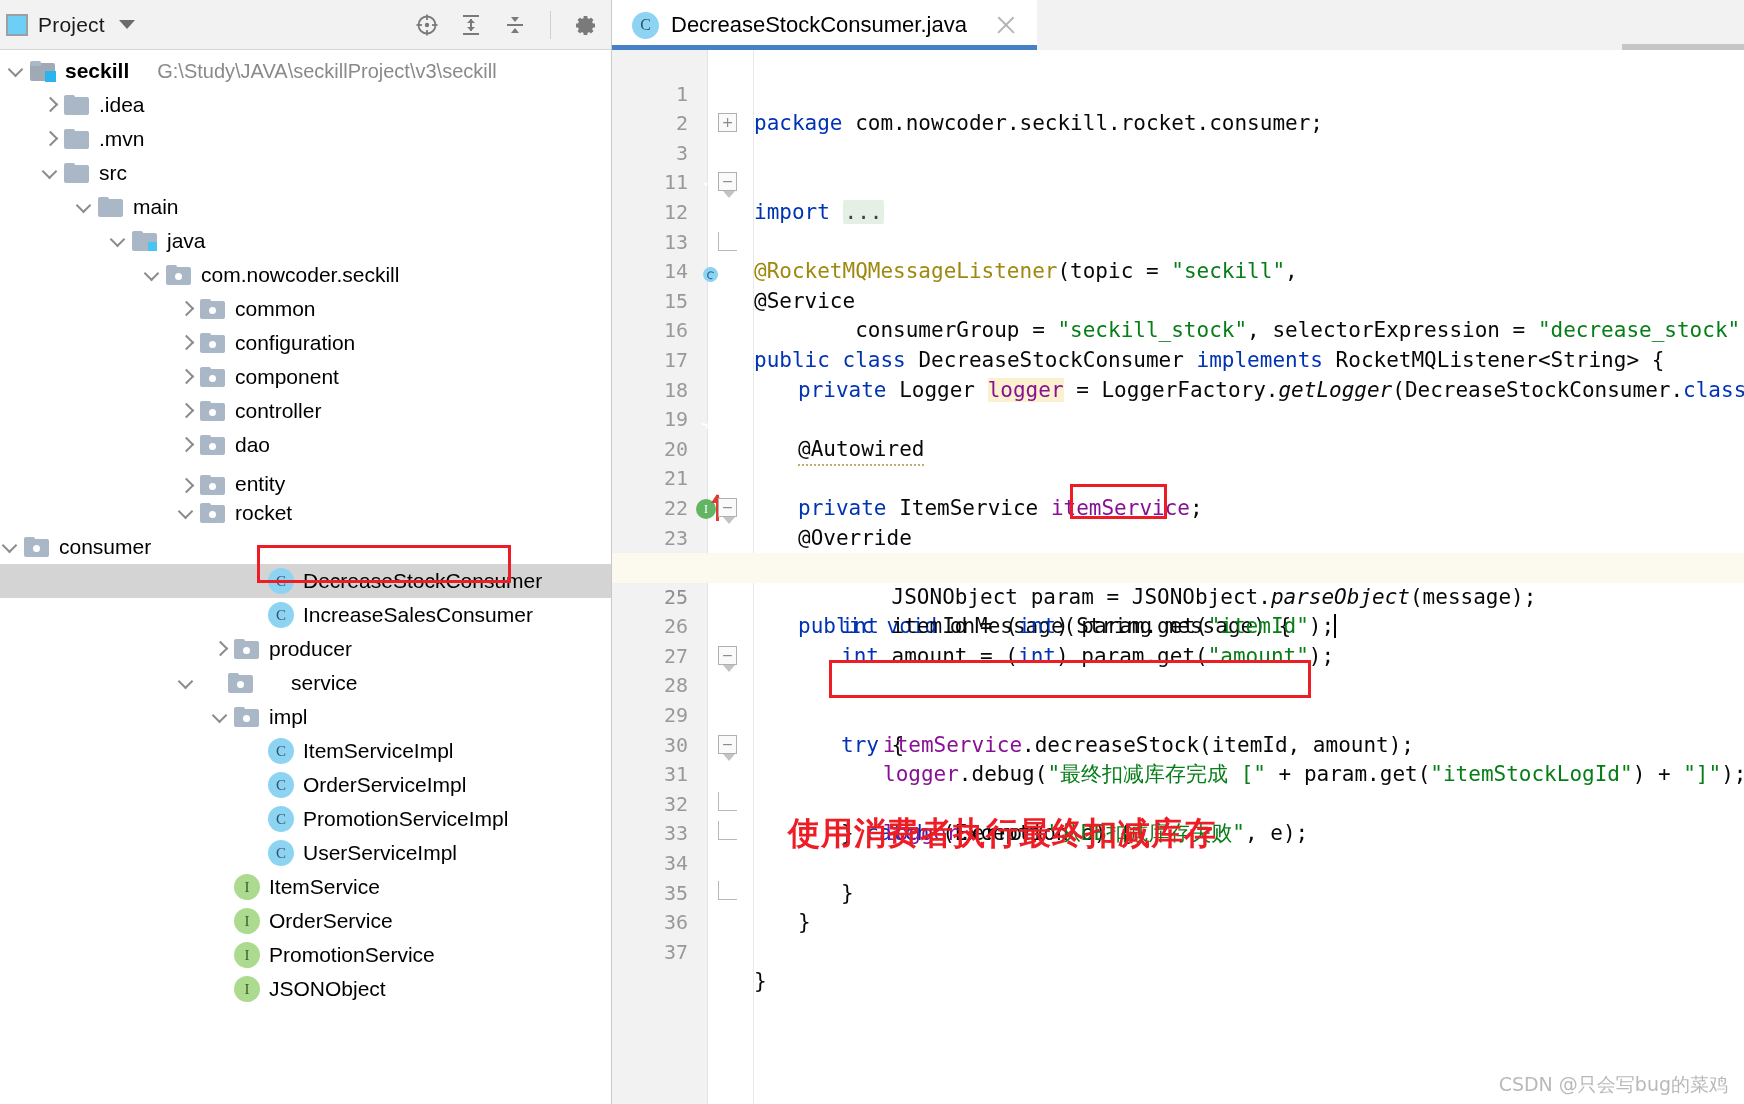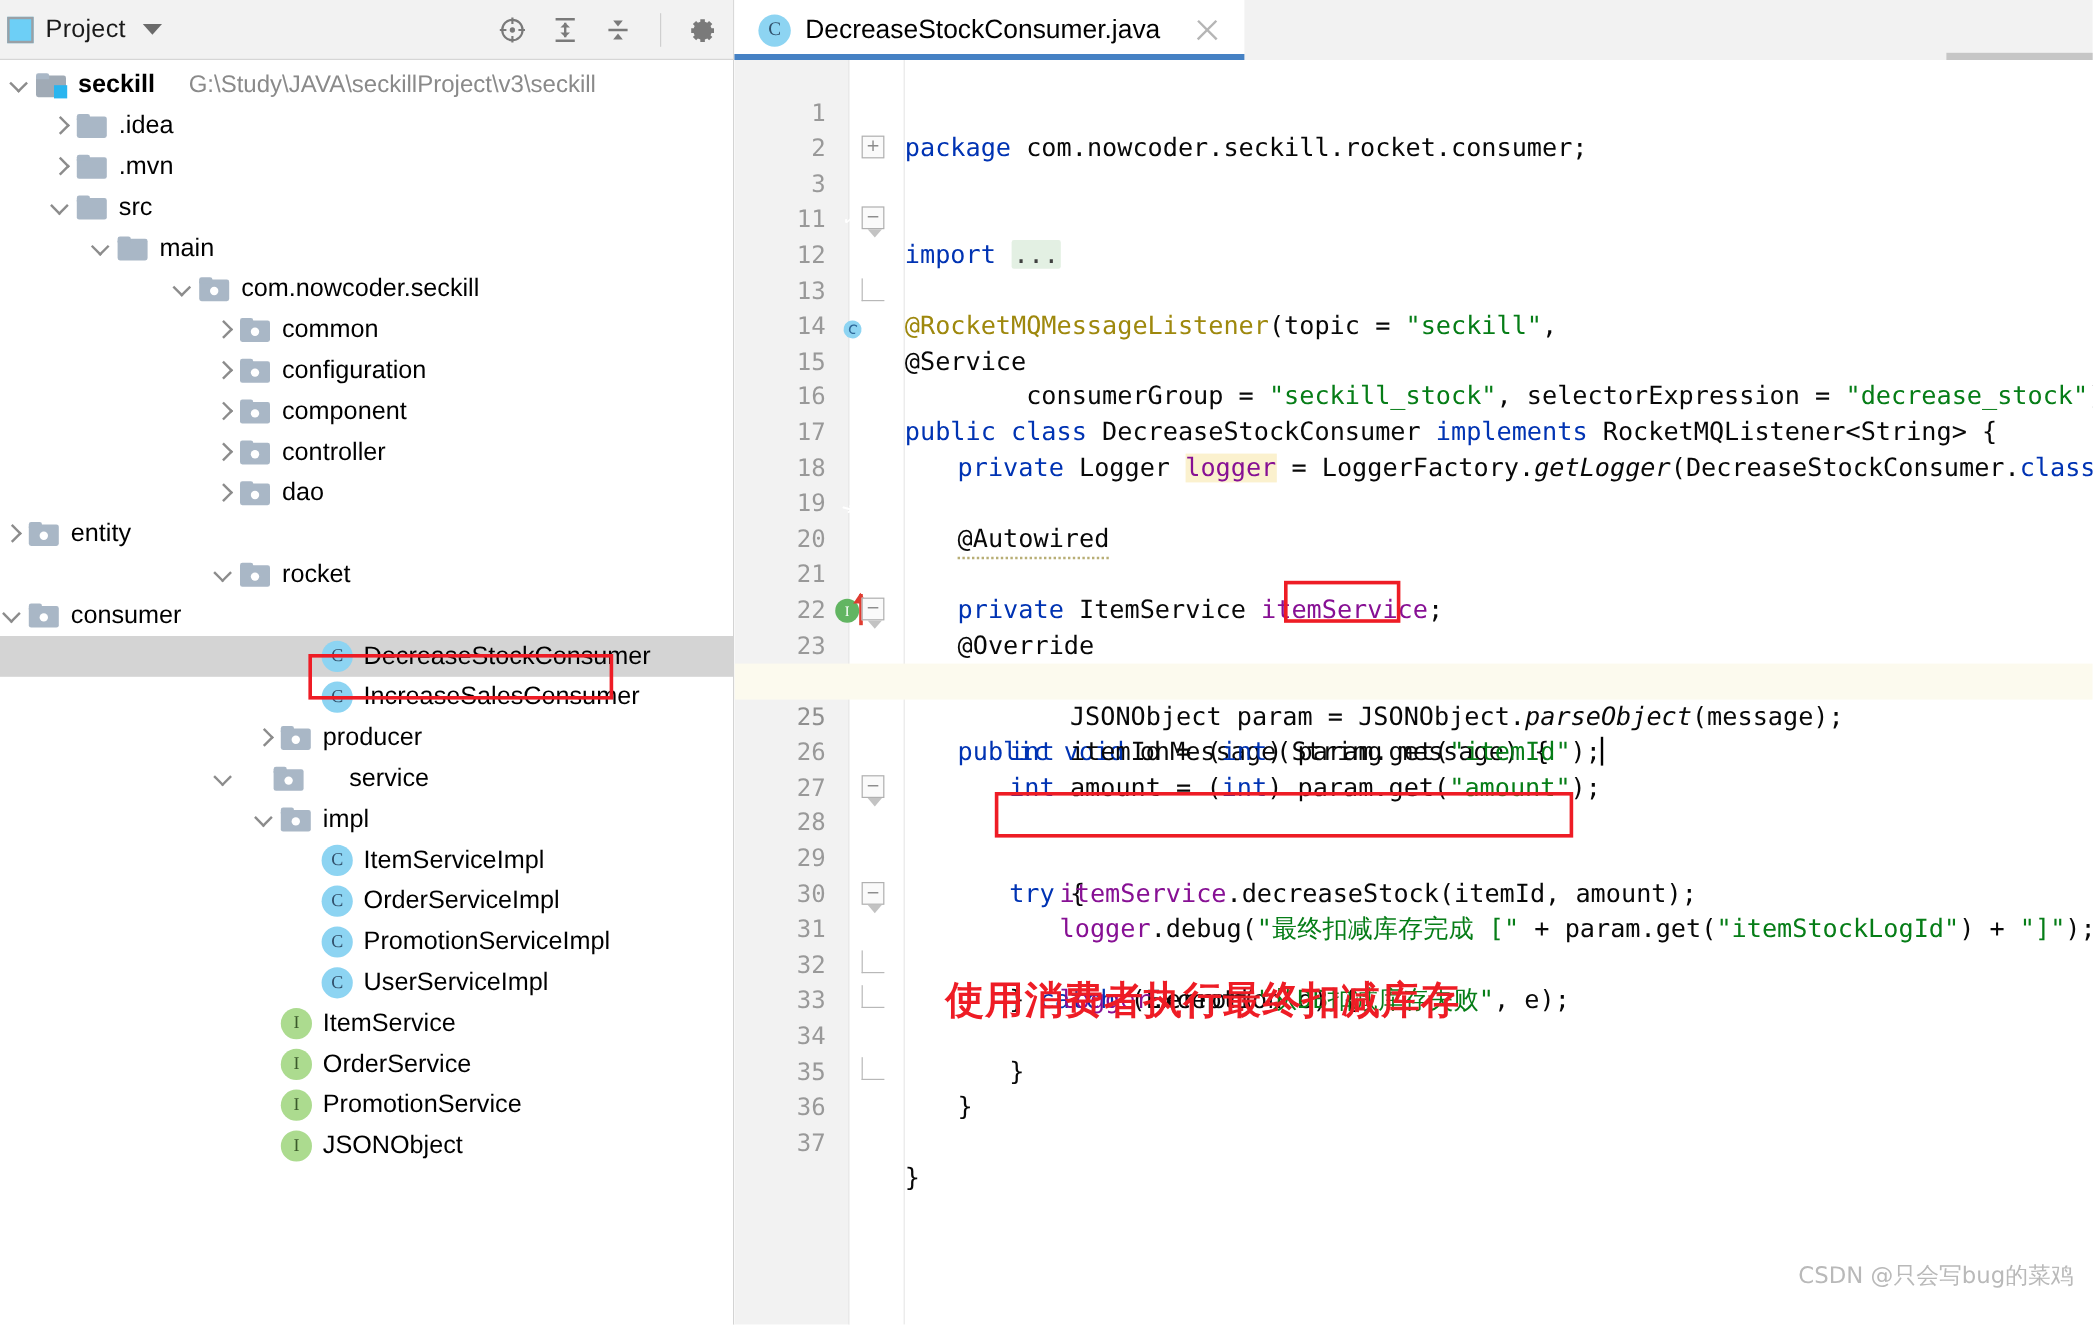--- a/index.html
+++ b/index.html
@@ -262,21 +262,21 @@
   .annot-red {
     position: absolute;
     color: #ee1c25;
     font-weight: bold;
     font-size: 32px;
     font-family: "DejaVu Sans", sans-serif;
     letter-spacing: 1px;
     white-space: nowrap;
   }
   .watermark {
-    position: absolute; right: 16px; bottom: 28px;
+    position: absolute; right: 16px; bottom: 6px;
     color: #b9b9b9; font-size: 19px;
     font-family: "DejaVu Sans", sans-serif;
   }
   .scroll-top {
     position: absolute; top: 44px; left: 1010px; right: 0;
     height: 6px; background: #c6c6c6;
   }
 </style>
 </head>
 <body>
@@ -350,20 +350,27 @@
         <div class="row" style="padding-left: 40px;">
           <span class="arrow down"></span>
           <span class="folder"></span>
           <span class="node-name">src</span>
         </div>
         <div class="row" style="padding-left: 74px;">
           <span class="arrow down"></span>
           <span class="folder"></span>
           <span class="node-name">main</span>
         </div>
+        <div class="row" style="padding-left: 108px;">
+          <span class="arrow down"></span>
+          <span class="folder src">
+            <span></span>
+          </span>
+          <span class="node-name">java</span>
+        </div>
         <div class="row" style="padding-left: 142px;">
           <span class="arrow down"></span>
           <span class="folder pkg">
             <span></span>
           </span>
           <span class="node-name">com.nowcoder.seckill</span>
         </div>
         <div class="row" style="padding-left: 176px;">
           <span class="arrow right"></span>
           <span class="folder pkg">
@@ -392,21 +399,21 @@
           </span>
           <span class="node-name">controller</span>
         </div>
         <div class="row" style="padding-left: 176px;">
           <span class="arrow right"></span>
           <span class="folder pkg">
             <span></span>
           </span>
           <span class="node-name">dao</span>
         </div>
-        <div class="row" style="">
+        <div class="row" style="padding-left: 176px; align-items: flex-end;">
           <span class="arrow right"></span>
           <span class="folder pkg">
             <span></span>
           </span>
           <span class="node-name">entity</span>
         </div>
         <div class="row" style="padding-left: 176px;">
           <span class="arrow down"></span>
           <span class="folder pkg">
             <span></span>

